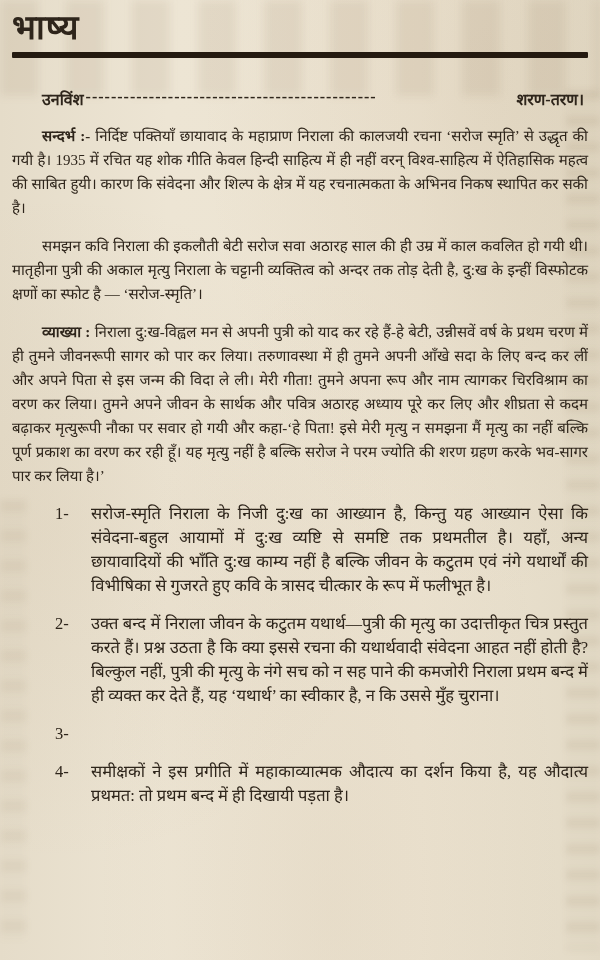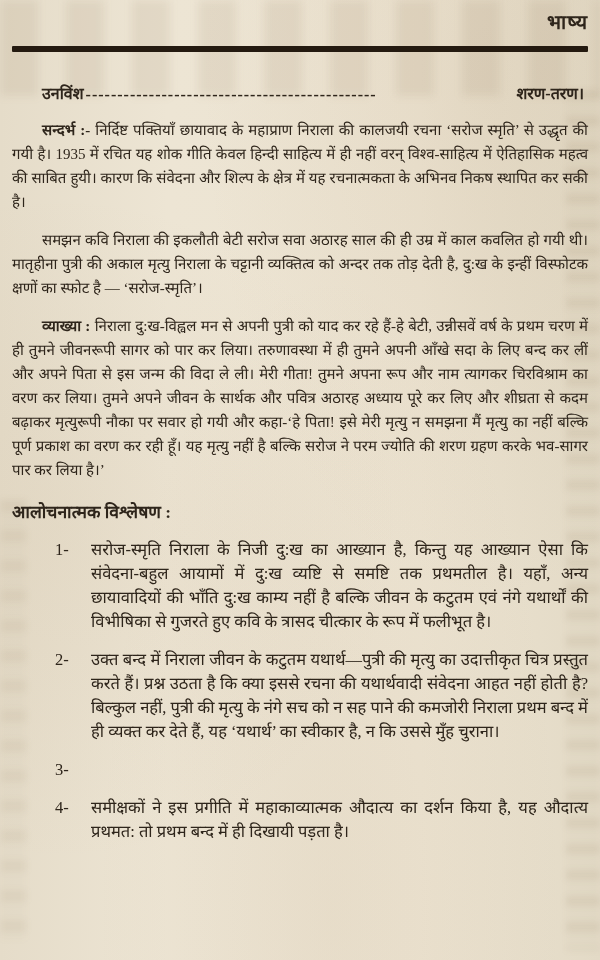--- a/index.html
+++ b/index.html
@@ -27,31 +27,31 @@
     background:repeating-linear-gradient(to bottom, rgba(120,95,60,0.10) 0 10px, rgba(120,95,60,0.02) 10px 26px);
     filter:blur(3px);pointer-events:none;
   }
   .bleed-left{
     position:absolute;left:0;top:500px;width:26px;height:440px;
     background:repeating-linear-gradient(to bottom, rgba(120,95,60,0.08) 0 12px, rgba(120,95,60,0.02) 12px 30px);
     filter:blur(3px);pointer-events:none;
   }
   .content{position:relative;z-index:2;padding:0 12px;box-sizing:border-box;}
   .title{
-    text-align:right;
-    font-size:20px;font-weight:bold;
-    padding-top:4px;line-height:36px;
+    text-align:left;
+    font-size:34px;font-weight:bold;
+    padding-top:10px;line-height:36px;
     letter-spacing:1px;
   }
   .rule{
     height:6px;background:#241a10;margin-top:6px;
     border-radius:1px;
   }
   .chapline{
-    display:flex;align-items:flex-end;
+    display:flex;align-items:flex-start;
     margin:30px 4px 0 30px;
     font-weight:bold;font-size:16px;white-space:nowrap;
   }
   .chapline .dashes{
     flex:1 1 auto;overflow:hidden;margin:0 2px;
     font-weight:bold;letter-spacing:1px;
   }
   .para{
     margin:14px 0 0 0;
     font-size:15px;line-height:24px;
@@ -94,21 +94,20 @@
       <span class="dashes">----------------------------------------------</span>
       <span>शरण-तरण।</span>
     </div>
 
     <p class="para"><b class="lead">सन्दर्भ :-</b> <span>निर्दिष्ट पक्तियाँ छायावाद के महाप्राण निराला की कालजयी रचना ‘सरोज स्मृति’ से उद्धृत की गयी है। 1935 में रचित यह शोक गीति केवल हिन्दी साहित्य में ही नहीं वरन् विश्व-साहित्य में ऐतिहासिक महत्व की साबित हुयी। कारण कि संवेदना और शिल्प के क्षेत्र में यह रचनात्मकता के अभिनव निकष स्थापित कर सकी है।</span></p>
 
     <p class="para"><span>समझन कवि निराला की इकलौती बेटी </span><b>सरोज</b><span> सवा अठारह साल की ही उम्र में काल कवलित हो गयी थी। मातृहीना पुत्री की अकाल मृत्यु निराला के चट्टानी व्यक्तित्व को अन्दर तक तोड़ देती है, दु:ख के इन्हीं विस्फोटक क्षणों का स्फोट है — ‘सरोज-स्मृति’।</span></p>
 
     <p class="para"><b class="lead">व्याख्या :</b> <span>निराला दु:ख-विह्वल मन से अपनी पुत्री को याद कर रहे हैं-हे बेटी, उन्नीसवें वर्ष के प्रथम चरण में ही तुमने जीवनरूपी सागर को पार कर लिया। तरुणावस्था में ही तुमने अपनी आँखे सदा के लिए बन्द कर लीं और अपने पिता से इस जन्म की विदा ले ली। मेरी गीता! तुमने अपना रूप और नाम त्यागकर चिरविश्राम का वरण कर लिया। तुमने अपने जीवन के सार्थक और पवित्र अठारह अध्याय पूरे कर लिए और शीघ्रता से कदम बढ़ाकर मृत्युरूपी नौका पर सवार हो गयी और कहा-‘हे पिता! इसे मेरी मृत्यु न समझना मैं मृत्यु का नहीं बल्कि पूर्ण प्रकाश का वरण कर रही हूँ। यह मृत्यु नहीं है बल्कि सरोज ने परम ज्योति की शरण ग्रहण करके भव-सागर पार कर लिया है।’</span></p>
 
-    <div class="analysis-heading">आलोचनात्मक विश्लेषण :</div>
 
     <div class="item">
       <span class="num">1-</span>
       <span class="itext">सरोज-स्मृति निराला के निजी दु:ख का आख्यान है, किन्तु यह आख्यान ऐसा कि संवेदना-बहुल आयामों में दु:ख व्यष्टि से समष्टि तक प्रथमतील है। यहाँ, अन्य छायावादियों की भाँति दु:ख काम्य नहीं है बल्कि जीवन के कटुतम एवं नंगे यथार्थों की विभीषिका से गुजरते हुए कवि के त्रासद चीत्कार के रूप में फलीभूत है।</span>
     </div>
 
     <div class="item">
       <span class="num">2-</span>
       <span class="itext">उक्त बन्द में निराला जीवन के कटुतम यथार्थ—पुत्री की मृत्यु का उदात्तीकृत चित्र प्रस्तुत करते हैं। प्रश्न उठता है कि क्या इससे रचना की यथार्थवादी संवेदना आहत नहीं होती है? बिल्कुल नहीं, पुत्री की मृत्यु के नंगे सच को न सह पाने की कमजोरी निराला प्रथम बन्द में ही व्यक्त कर देते हैं, यह ‘यथार्थ’ का स्वीकार है, न कि उससे मुँह चुराना।</span>
     </div>

